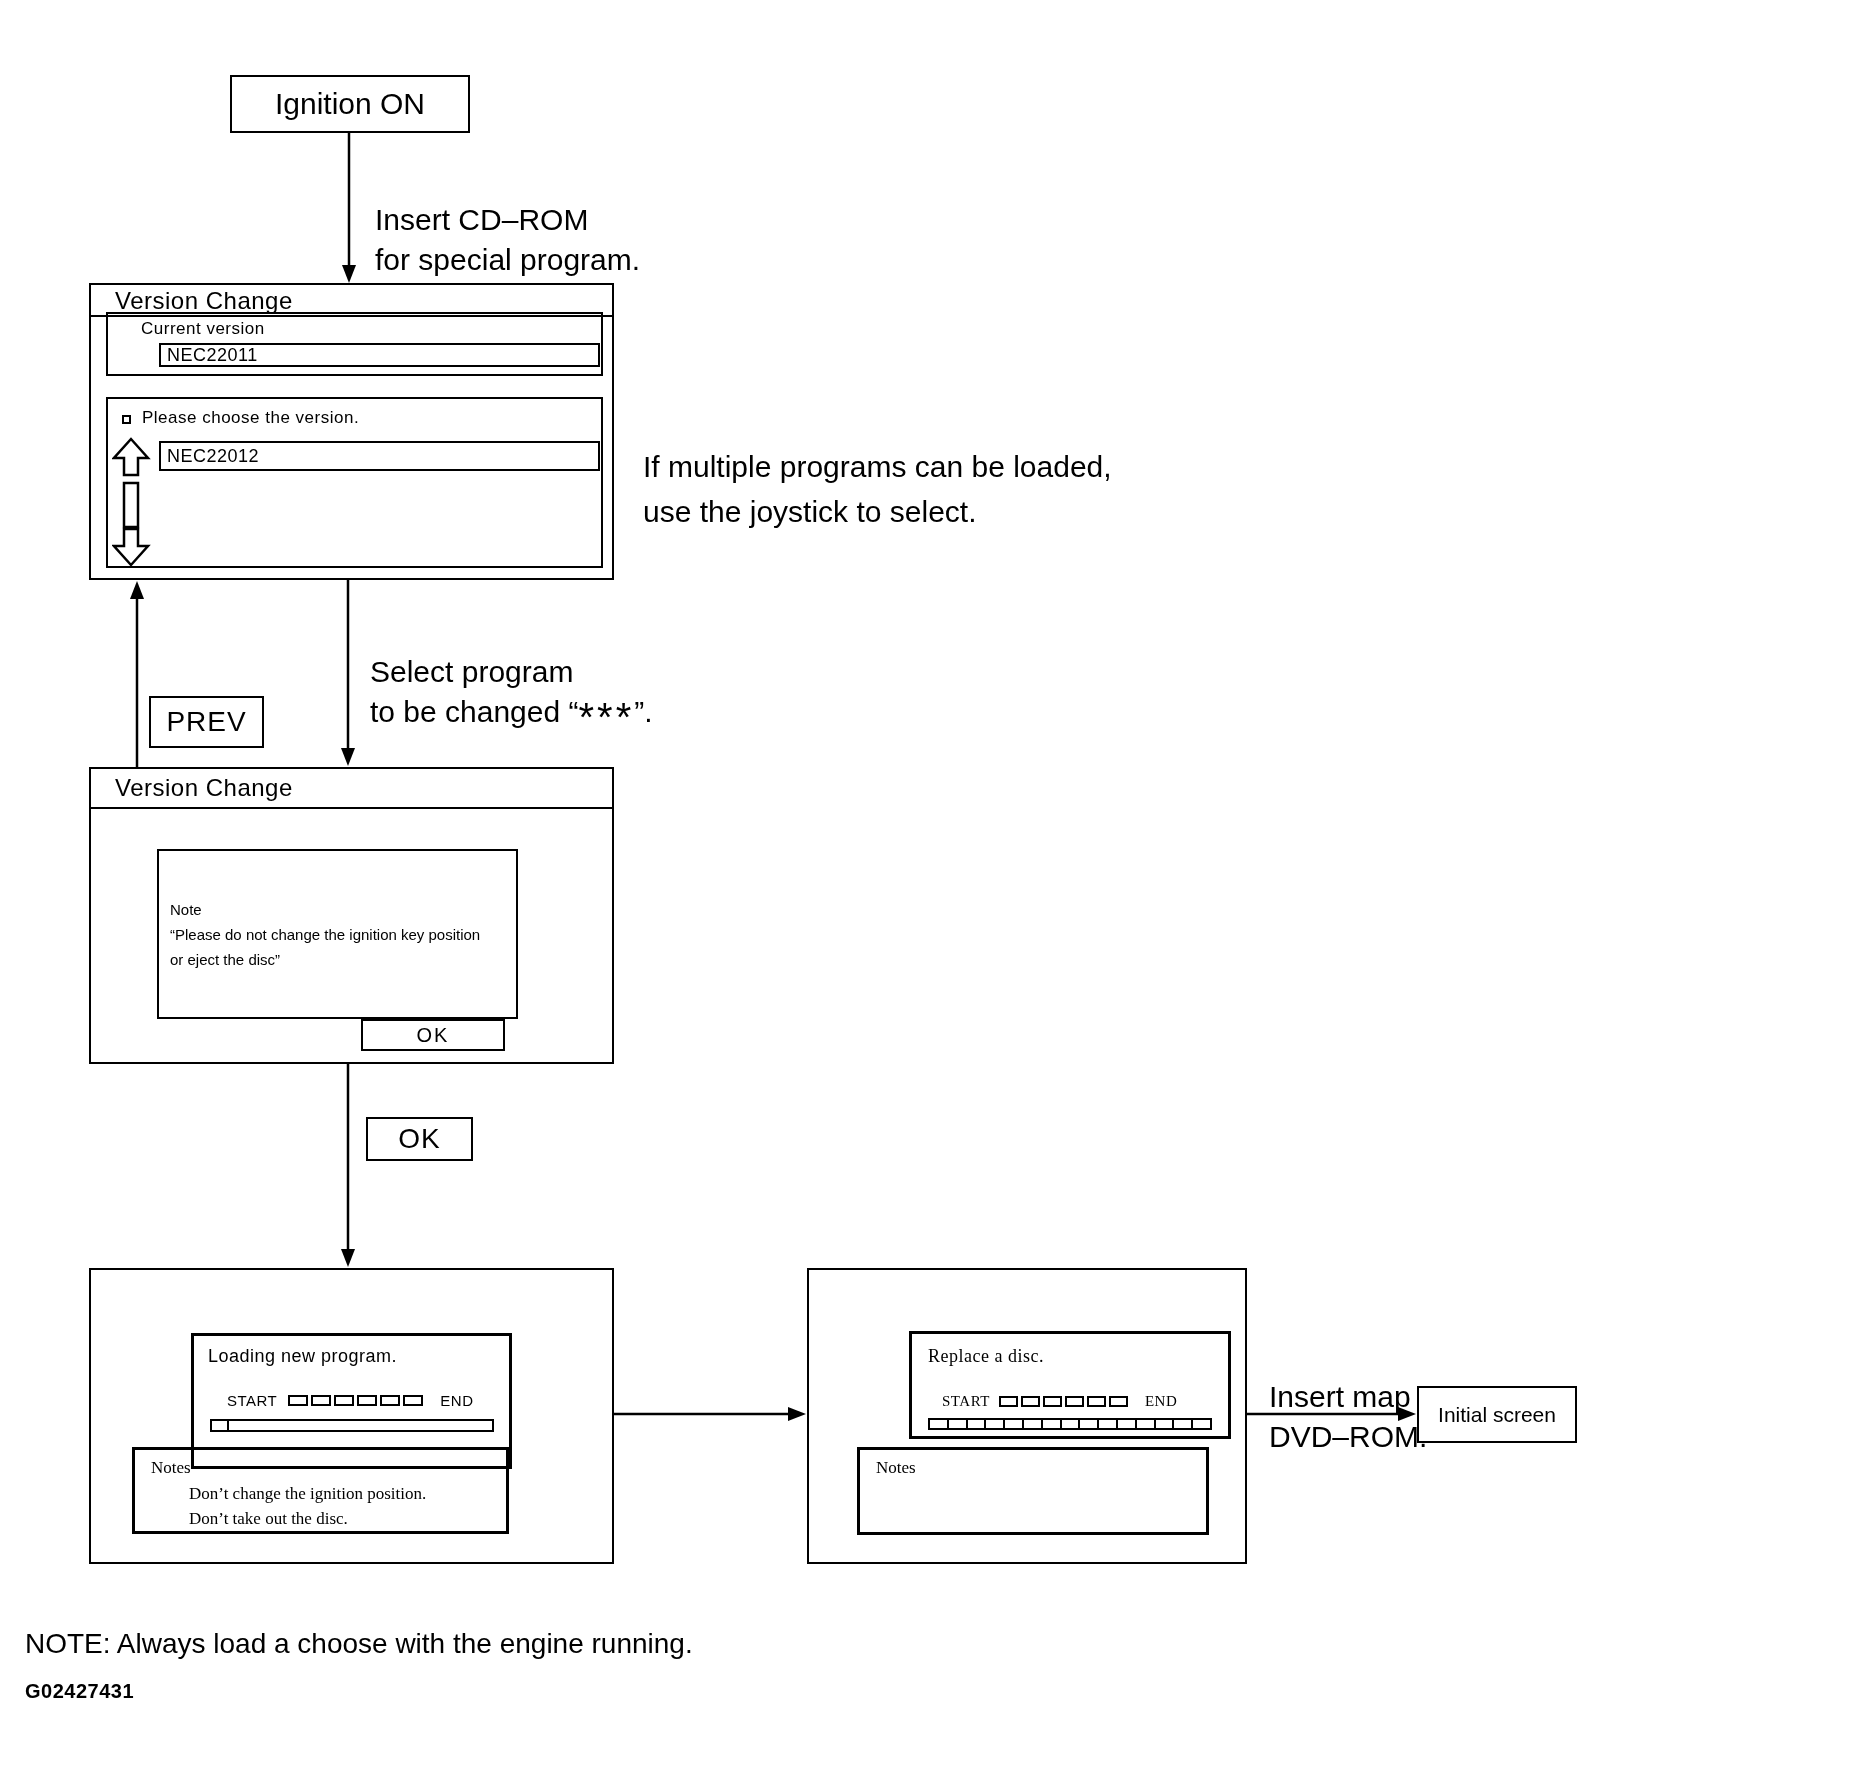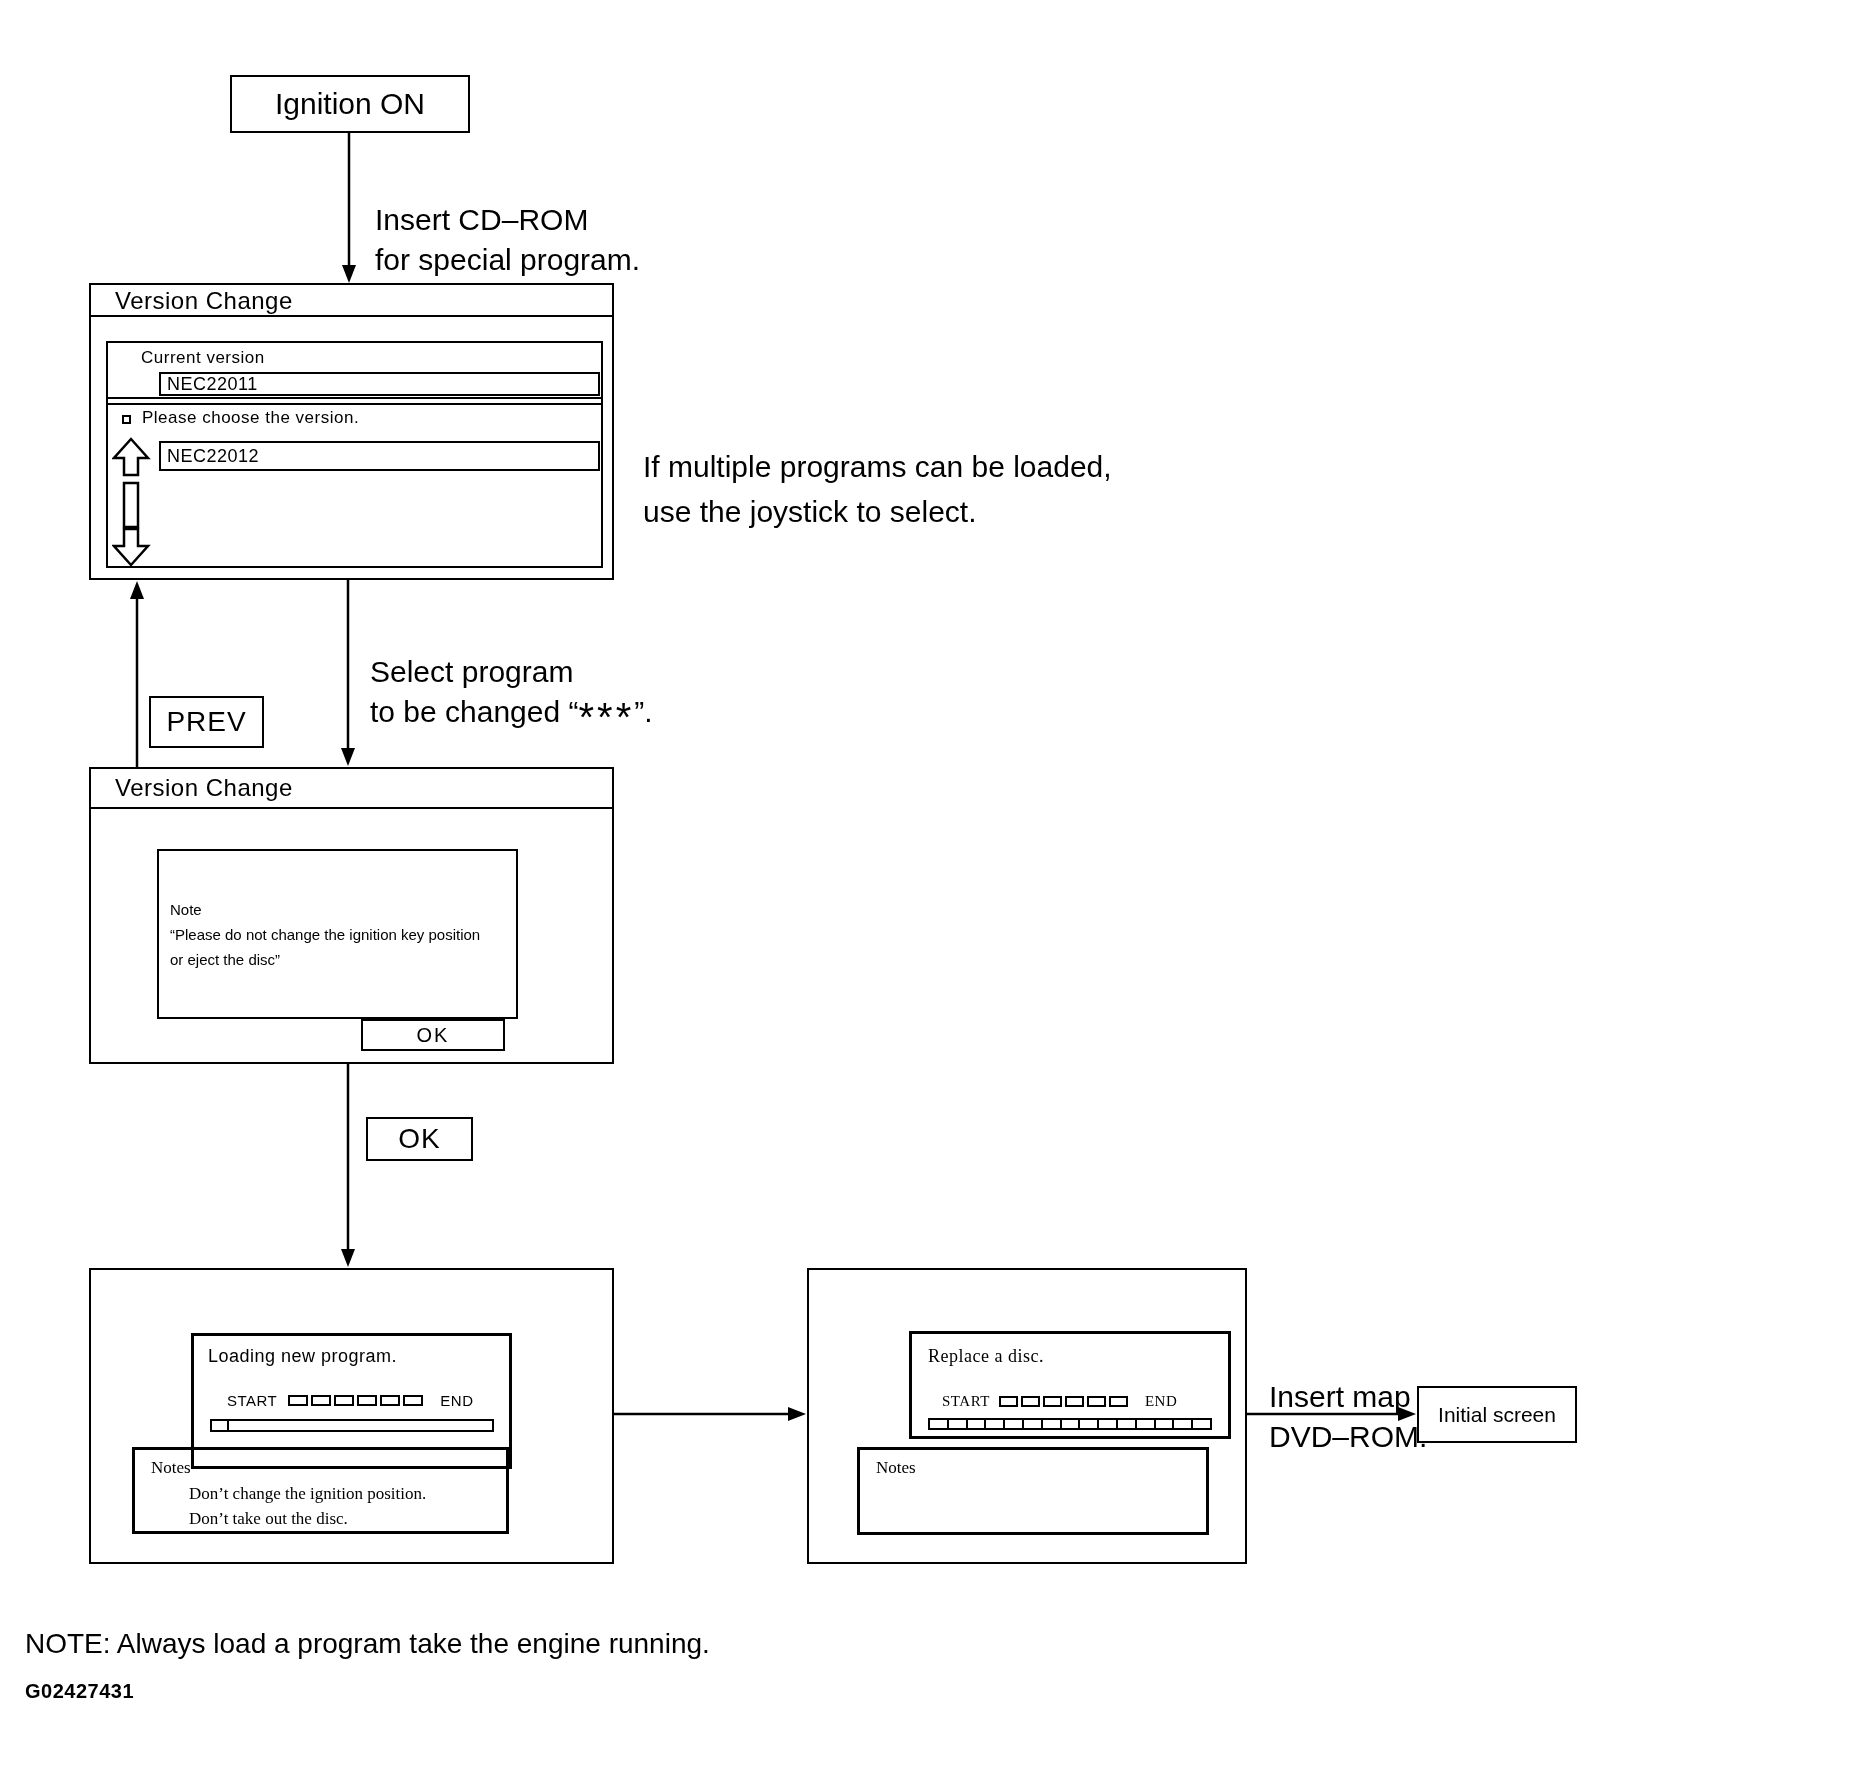--- a/index.html
+++ b/index.html
@@ -64,21 +64,21 @@
   <div class="abs ann" style="left:375px;top:153px;">
     <div>Insert CD–ROM</div>
     <div>for special program.</div>
   </div>
 
   <div class="box" style="left:89px;top:283px;width:525px;height:297px;">
     <div class="abs panel-title" style="left:0;top:0;width:100%;height:32px;border-bottom:2px solid #000;padding-left:24px;">
       <span>Version Change</span>
     </div>
 
-    <div class="abs" style="left:15px;top:56px;width:497px;height:64px;border:2px solid #000;padding-left:29px;">
+    <div class="abs" style="left:15px;top:27px;width:497px;height:64px;border:2px solid #000;padding-left:29px;">
       <div class="abs scr" style="left:33px;top:5px;">Current version</div>
       <div class="abs val" style="left:51px;top:29px;width:441px;height:24px;border:2px solid #000;display:flex;align-items:center;padding-left:6px;">
         <span>NEC22011</span>
       </div>
     </div>
 
     <div class="abs" style="left:15px;top:112px;width:497px;height:171px;border:2px solid #000;">
       <div class="abs" style="left:14px;top:16px;width:9px;height:9px;border:2px solid #000;"></div>
       <div class="abs scr" style="left:34px;top:9px;">Please choose the version.</div>
 
@@ -194,16 +194,16 @@
 
   <div class="abs ann" style="left:1269px;top:1330px;">
     <div>Insert map</div>
     <div>DVD–ROM.</div>
   </div>
 
   <div class="box center" style="left:1417px;top:1386px;width:160px;height:57px;">
     <span class="node-label" style="font-size:21px;">Initial screen</span>
   </div>
 
-  <div class="abs" style="left:25px;top:1628px;font-size:28px;white-space:nowrap;">NOTE: Always load a program take the engine running.</div>
+  <div class="abs" style="left:25px;top:1628px;font-size:28px;white-space:nowrap;">NOTE: Always load a choose with the engine running.</div>
   <div class="abs" style="left:25px;top:1680px;font-size:20px;font-weight:bold;letter-spacing:0.5px;">G02427431</div>
 
 </div>
 
 </body></html>

